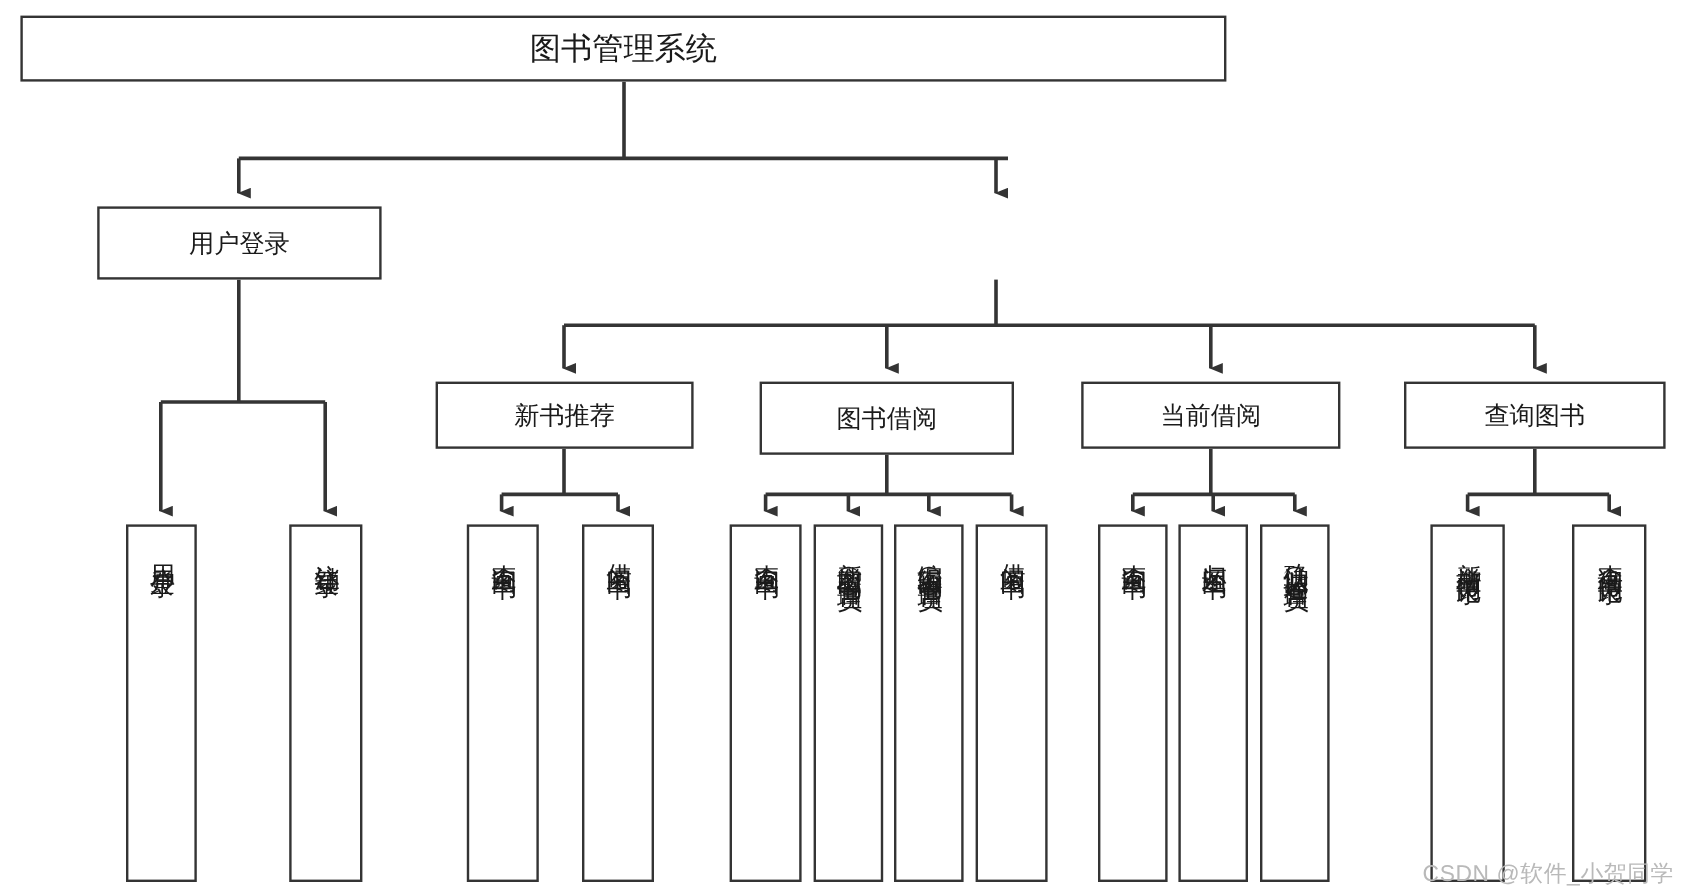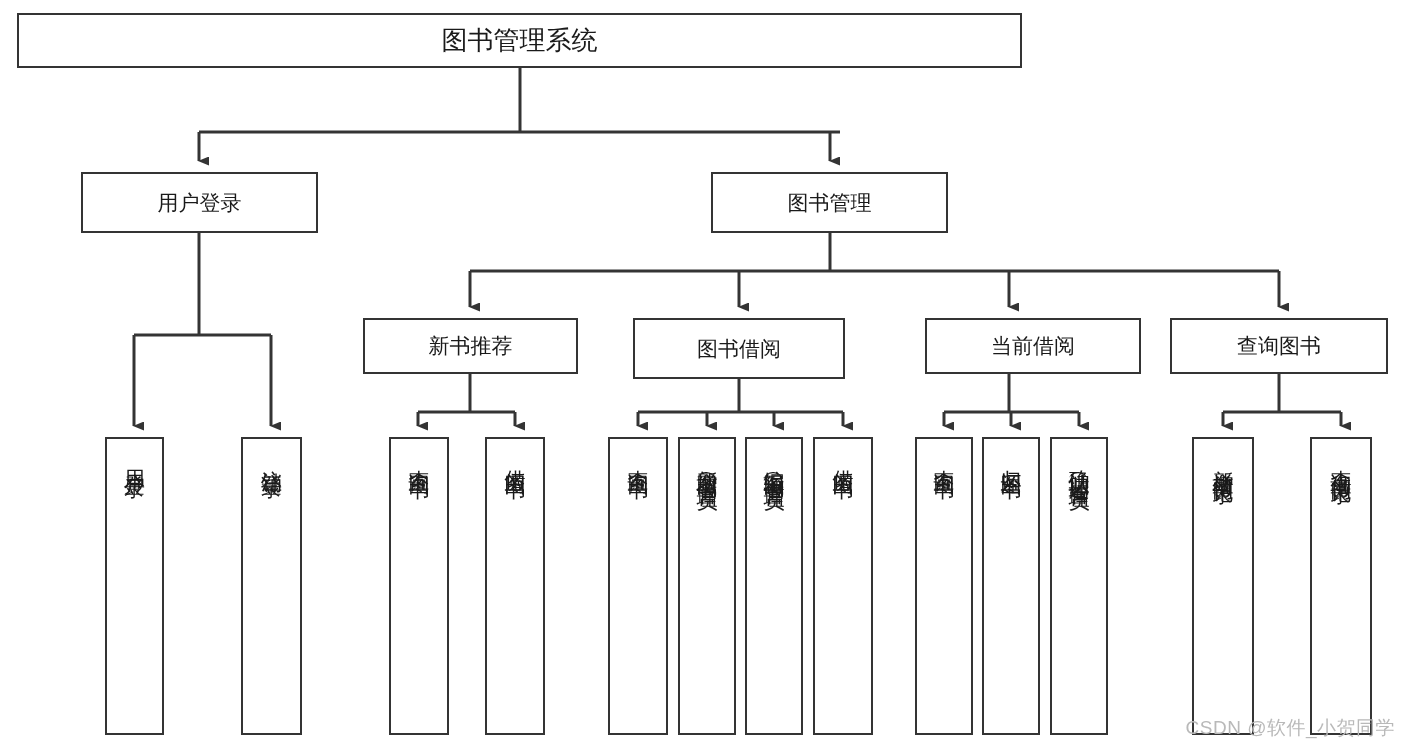--- a/index.html
+++ b/index.html
@@ -124,31 +124,28 @@
     </g>
   </svg>
 
   <div class="node root" style="left:17px; top:13px; width:1005px; height:55px;">
     <span>图书管理系统</span>
   </div>
 
   <div class="node level2" style="left:81px; top:172px; width:237px; height:61px;">
     <span>用户登录</span>
   </div>
-  <div class="node level2" style="left:711px; top:172px; width:237px; height:61px;">
-    <span>图书管理</span>
-  </div>
 
   <div class="node level3" style="left:363px; top:318px; width:215px; height:56px;">
     <span>新书推荐</span>
   </div>
   <div class="node level3" style="left:633px; top:318px; width:212px; height:61px;">
     <span>图书借阅</span>
   </div>
-  <div class="node level3" style="left:901px; top:318px; width:216px; height:56px;margin-left:24px;">
+  <div class="node level3" style="left:901px; top:318px; width:216px; height:56px;">
     <span>当前借阅</span>
   </div>
   <div class="node level3" style="left:1170px; top:318px; width:218px; height:56px;">
     <span>查询图书</span>
   </div>
 
   <div class="node leaf" style="left:105px; top:437px; width:59px; height:298px;">
     <span class="vtext">用户登录</span>
   </div>
   <div class="node leaf" style="left:241px; top:437px; width:61px; height:298px;">

